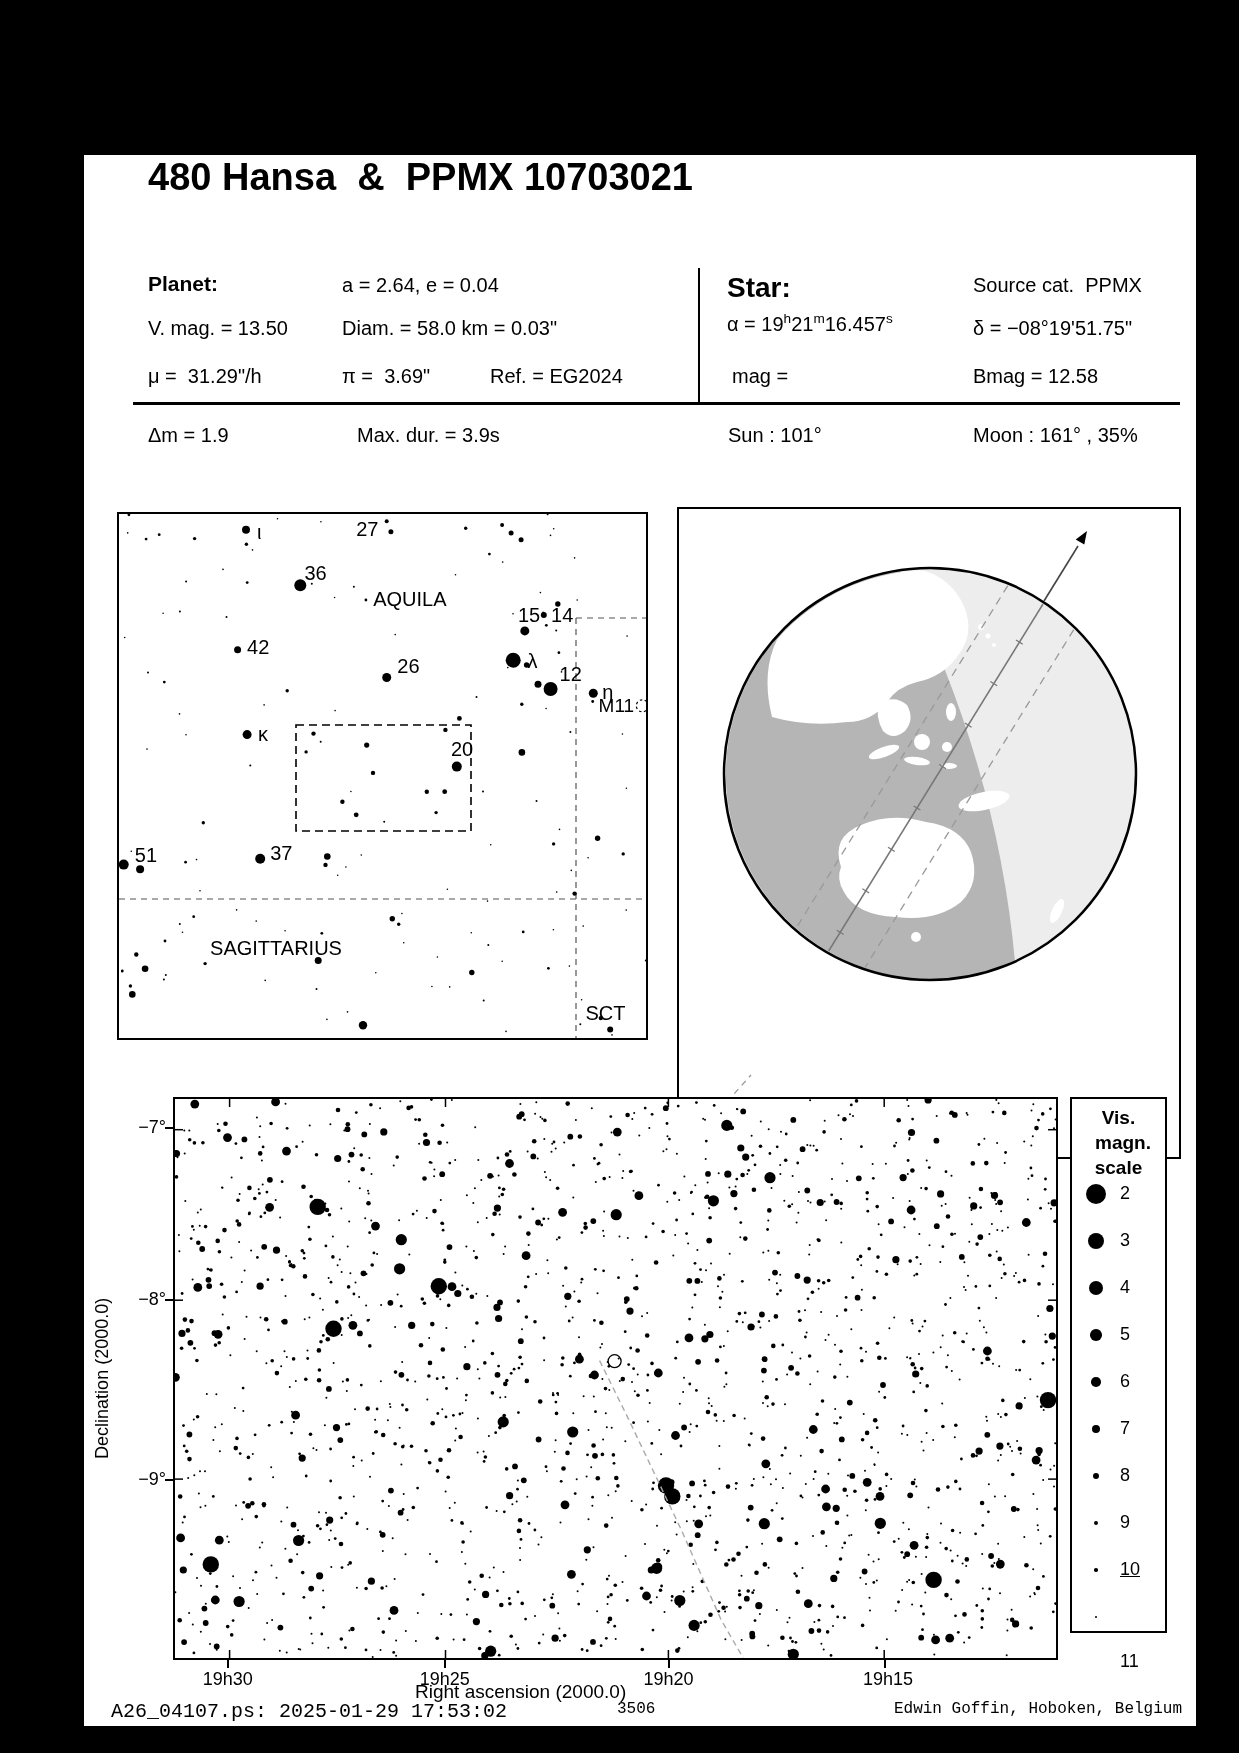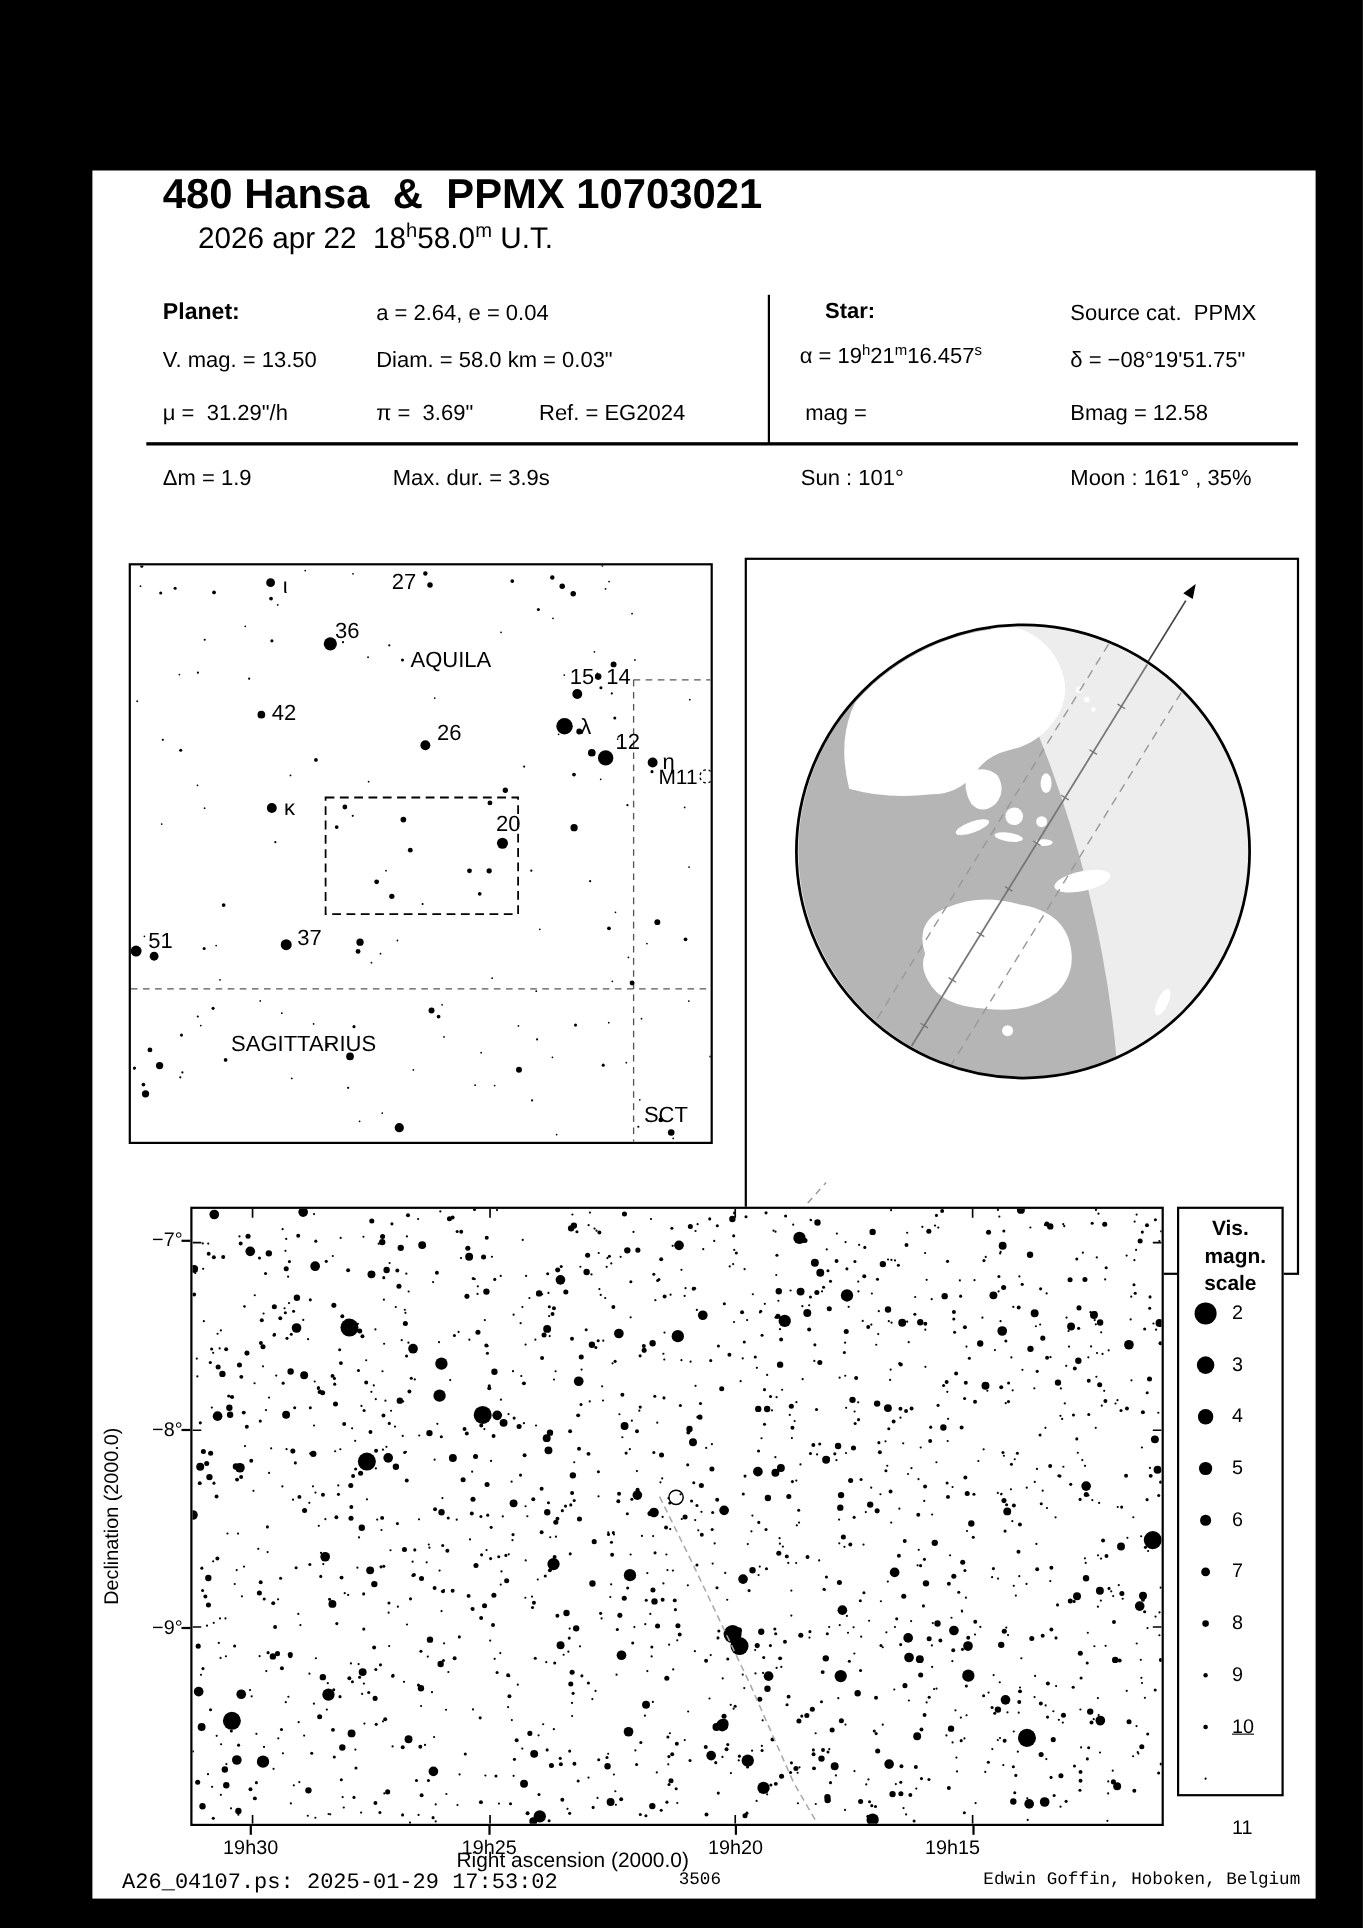--- a/index.html
+++ b/index.html
@@ -19,25 +19,24 @@
   .legend-row{position:absolute;left:0;width:100%;height:0}
   .legend-dot{position:absolute;border-radius:50%;background:#000}
   .legend-num{position:absolute;font-size:18px}
 </style>
 </head>
 <body>
 
 <div class="paper">
 
   <div class="t b" style="left:64px;top:1px;font-size:38px">480 Hansa  &amp;  PPMX 10703021</div>
-  <div class="t" style="left:96px;top:46px;font-size:27px"><span>2026 apr 22  18</span><sup>h</sup><span>58.0</span><sup>m</sup><span> U.T.</span></div>
 
   <div class="t b" style="left:64px;top:117px;font-size:21px">Planet:</div>
   <div class="t" style="left:258px;top:119px;font-size:20px">a = 2.64, e = 0.04</div>
-  <div class="t b" style="left:666px;top:117px;font-size:20px">Star:</div>
+  <div class="t b" style="left:643px;top:117px;font-size:28px">Star:</div>
   <div class="t" style="left:889px;top:119px;font-size:20px">Source cat.  PPMX</div>
 
   <div class="t" style="left:64px;top:162px;font-size:20px">V. mag. = 13.50</div>
   <div class="t" style="left:258px;top:162px;font-size:20px">Diam. = 58.0 km = 0.03"</div>
   <div class="t" style="left:643px;top:158px;font-size:20px"><span>α = 19</span><sup>h</sup><span>21</span><sup>m</sup><span>16.457</span><sup>s</sup></div>
   <div class="t" style="left:889px;top:162px;font-size:20px">δ = −08°19'51.75"</div>
 
   <div class="t" style="left:64px;top:210px;font-size:20px">μ =  31.29"/h</div>
   <div class="t" style="left:258px;top:210px;font-size:20px">π =  3.69"</div>
   <div class="t" style="left:406px;top:210px;font-size:20px">Ref. = EG2024</div>
@@ -2121,21 +2120,21 @@
   <div class="t mono" style="left:27px;top:1545px;font-size:20px">A26_04107.ps: 2025-01-29 17:53:02</div>
   <div class="t mono" style="left:533px;top:1545px;font-size:16px">3506</div>
   <div class="t mono" style="right:14px;top:1545px;font-size:16px;text-align:center">Edwin Goffin, Hoboken, Belgium</div>
 
 <div class="ticklab" style="left: 108.87px; top: 1514px; width: 70px; text-align: center;">19h30</div>
     <div class="tickmark" style="left: 142.87px; top: 1505px; width: 2px; height: 8px;"></div>
     <div class="ticklab" style="left: 325.695px; top: 1514px; width: 70px; text-align: center;">19h25</div>
     <div class="tickmark" style="left: 359.695px; top: 1505px; width: 2px; height: 8px;"></div>
     <div class="ticklab" style="left: 549.6px; top: 1514px; width: 70px; text-align: center;">19h20</div>
     <div class="tickmark" style="left: 583.6px; top: 1505px; width: 2px; height: 8px;"></div>
-    <div class="ticklab" style="left: 737px; top: 1514px; width: 70px; text-align: right;">19h15</div>
+    <div class="ticklab" style="left: 769px; top: 1514px; width: 70px; text-align: center;">19h15</div>
     <div class="tickmark" style="left: 800.425px; top: 1505px; width: 2px; height: 8px;"></div>
     <div class="ticklab" style="left: 30px; top: 961.965px; width: 52px; text-align: right;">−7°</div>
     <div class="tickmark" style="left: 81px; top: 971.965px; width: 8px; height: 2px;"></div>
     <div class="ticklab" style="left: 30px; top: 1133.68px; width: 52px; text-align: right;">−8°</div>
     <div class="tickmark" style="left: 81px; top: 1143.68px; width: 8px; height: 2px;"></div>
     <div class="ticklab" style="left: 30px; top: 1313.84px; width: 52px; text-align: right;">−9°</div>
     <div class="tickmark" style="left: 81px; top: 1323.84px; width: 8px; height: 2px;"></div>
   </div>
 
 </body></html>

